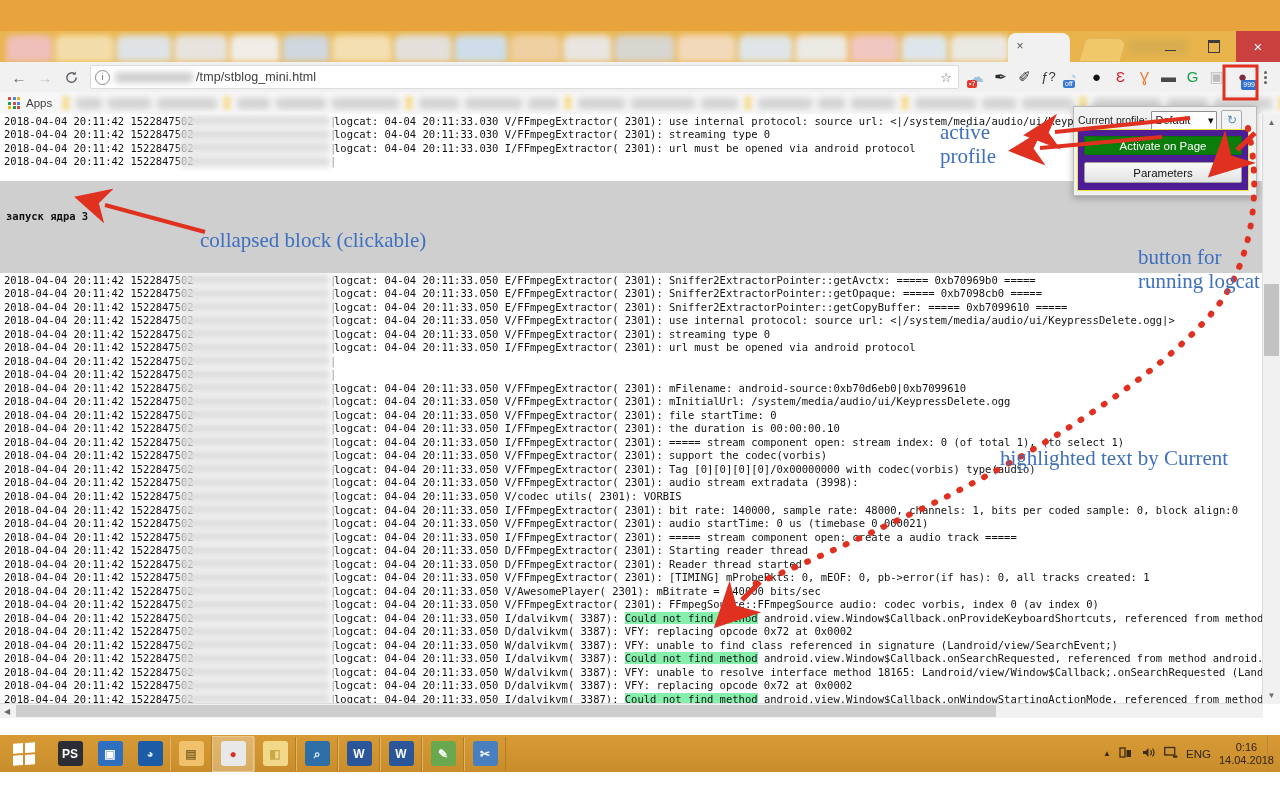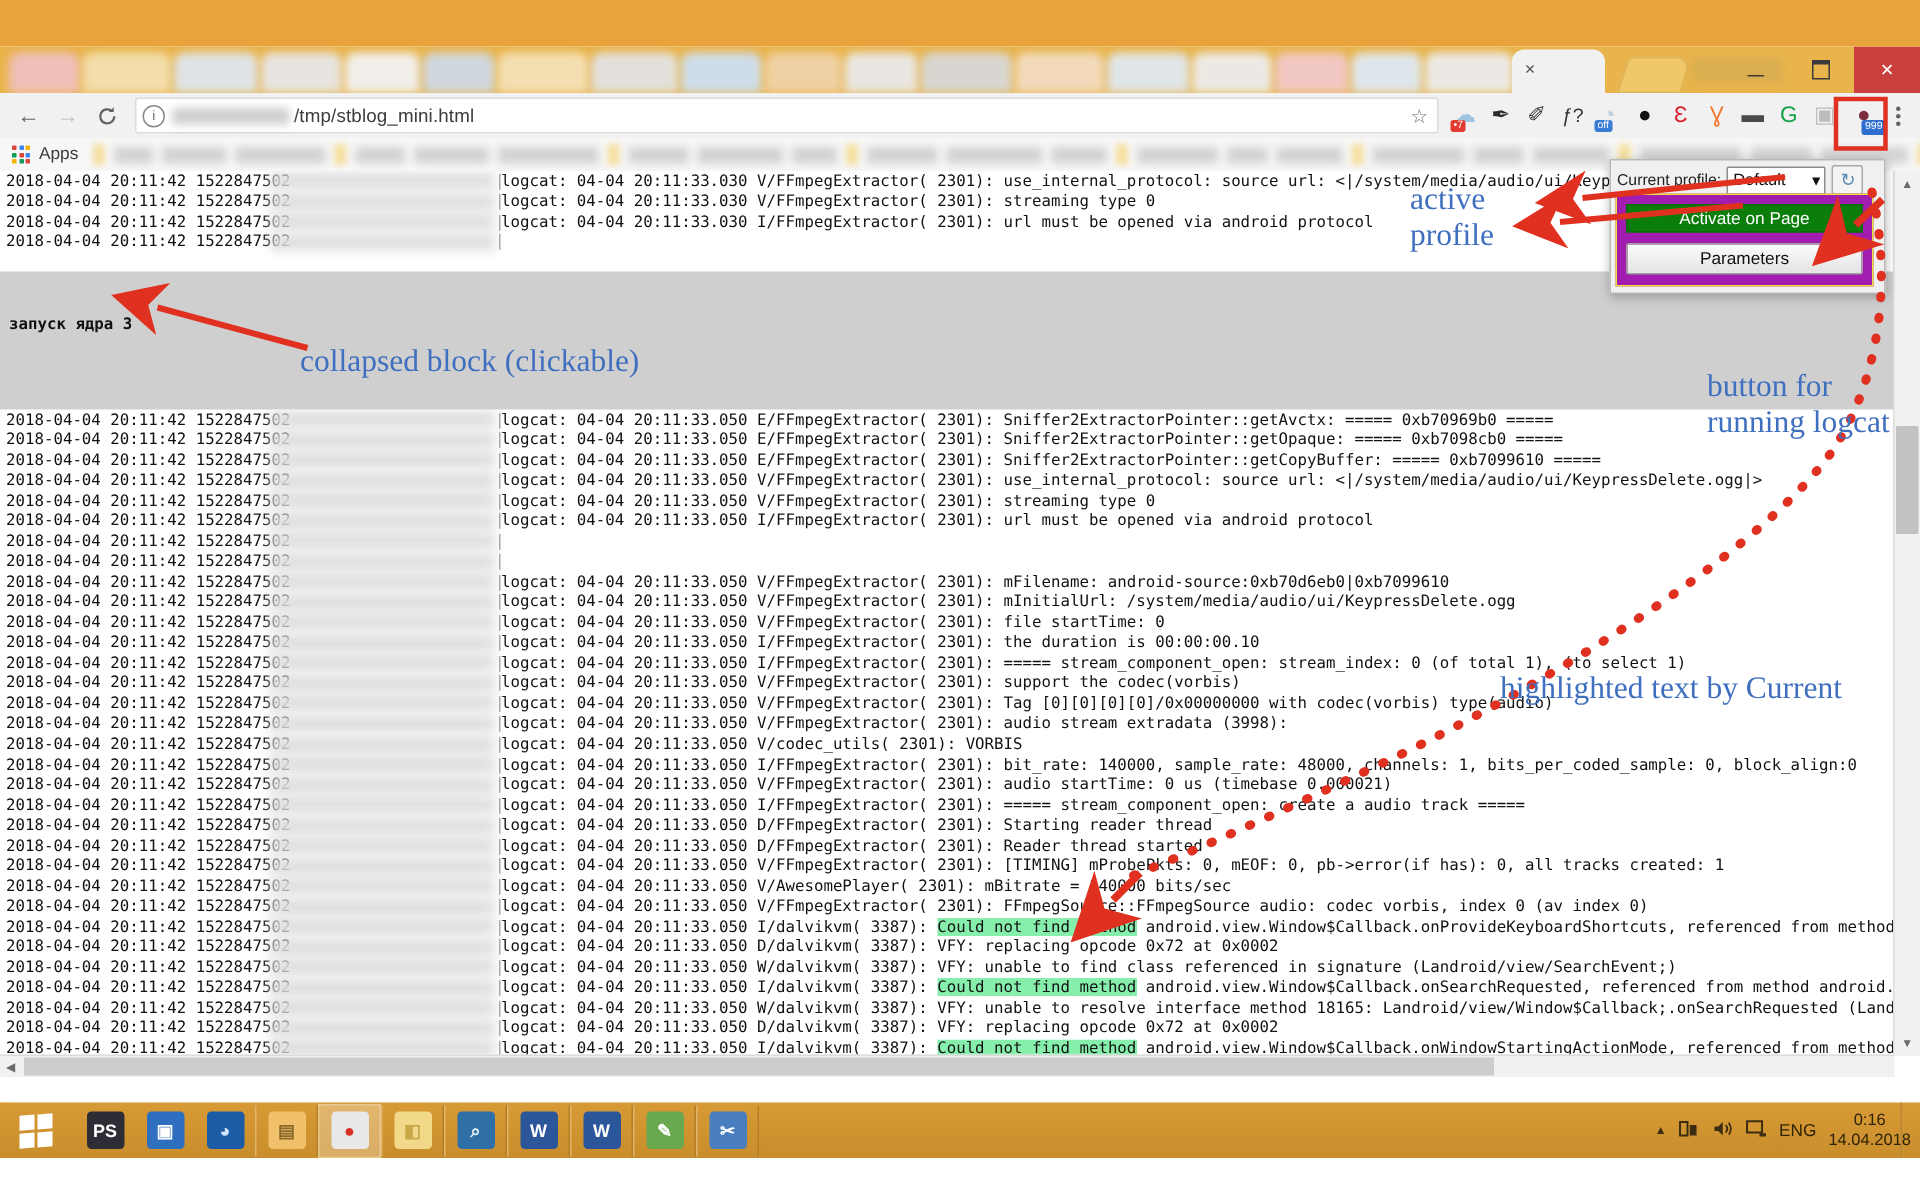--- a/index.html
+++ b/index.html
@@ -97,21 +97,21 @@
   .vs-arrow.bot{position:absolute;bottom:0;left:0;}
   .vs-thumb{position:absolute;left:1px;top:170px;width:15px;height:72px;background:#c2c2c2;border-radius:1px;}
   
   .hscroll{position:absolute;left:0;bottom:0;width:1263px;height:14px;background:#f1f1f1;border-top:1px solid #dcdcdc;}
   .hs-arrow{position:absolute;left:0;top:0;width:14px;height:14px;display:flex;align-items:center;justify-content:center;color:#6a6a6a;font-size:8px;}
   .hs-thumb{position:absolute;left:16px;top:1px;width:980px;height:12px;background:#cdcdcd;}
 
   
   .popup{position:absolute;left:1073px;top:106px;width:182px;height:88px;background:#f0f0f0;
     border:1px solid #b9b9b9;box-shadow:0 2px 7px rgba(0,0,0,.28);}
-  .popup-inner{position:absolute;left:3px;top:22px;width:170px;height:60px;border:1.5px solid #f0e03a;background:#a21caf;}
+  .popup-inner{position:absolute;left:3px;top:22px;width:170px;height:60px;border:1.5px solid #f0e03a;background:#4c1d95;}
   .pf-row{position:absolute;left:4px;top:3px;display:flex;align-items:center;gap:4px;}
   .pf-label{font-size:10.5px;color:#222;font-family:Liberation Sans, sans-serif;}
   .pf-select{height:17px;min-width:58px;background:#fff;border:1px solid #8e8e8e;border-radius:1px;
     font-size:11px;color:#111;display:flex;align-items:center;justify-content:space-between;padding:0 3px;}
   .pf-select .cv{padding-right:6px;}
   .pf-reload{width:19px;height:18px;border:1px solid #a9a9a9;background:#f4f4f4;border-radius:2px;
     display:flex;align-items:center;justify-content:center;color:#5b8bb5;font-size:12px;}
   .btn-green{position:absolute;left:6px;top:6px;width:156px;height:17px;background:#0a7d0a;color:#fff;
     border:1px solid #0a6d0a;font-size:11.5px;display:flex;align-items:center;justify-content:center;}
   .btn-grey{position:absolute;left:6px;top:32px;width:156px;height:19px;

